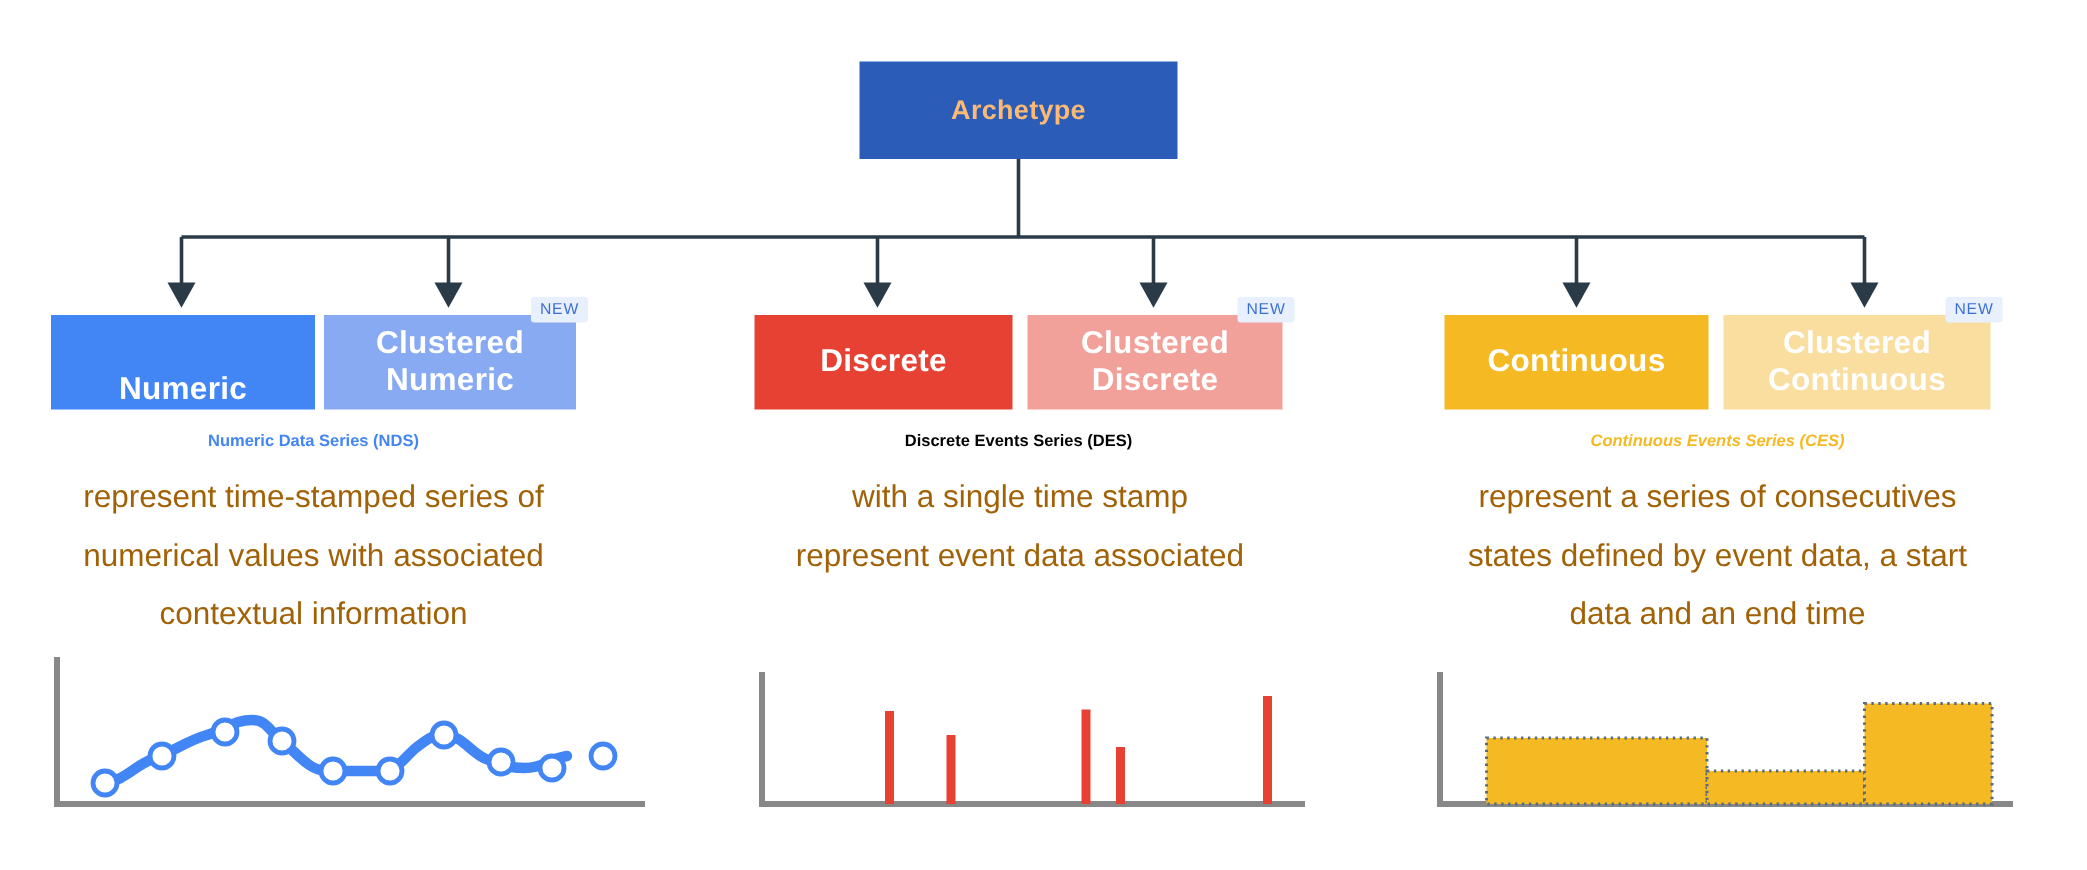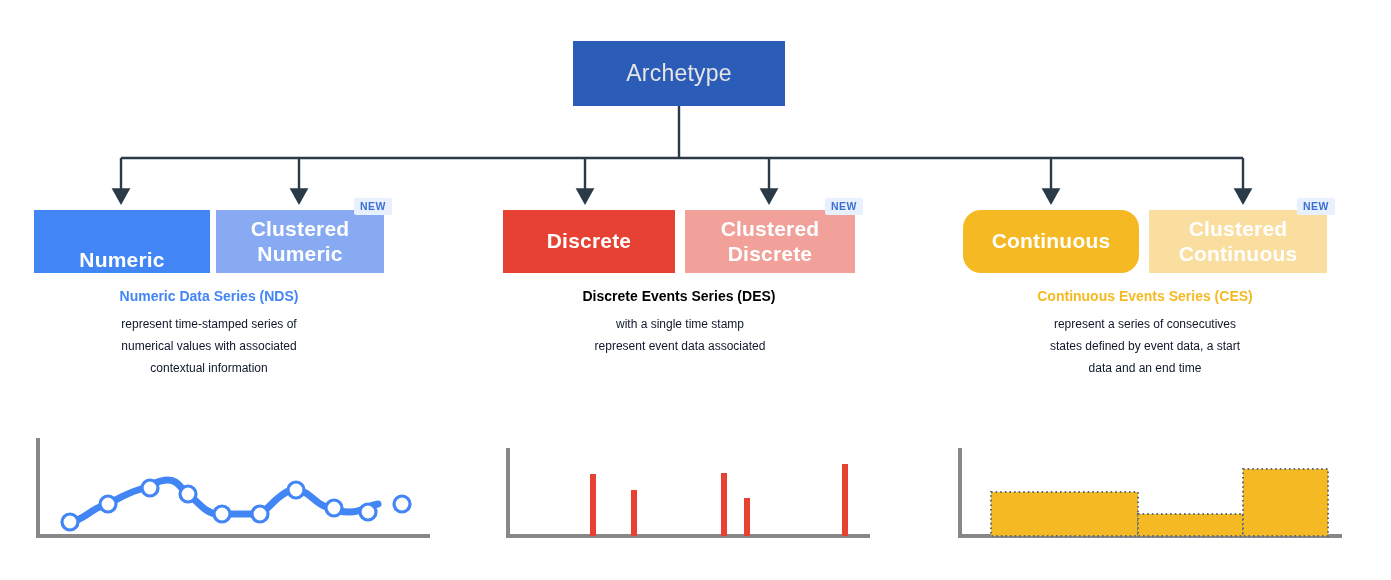--- a/index.html
+++ b/index.html
@@ -27,23 +27,23 @@
     left: 573px;
     top: 41px;
     width: 212px;
     height: 65px;
     background: #2B5CB8;
     display: flex;
     align-items: center;
     justify-content: center;
   }
   .root-box .label {
-    color: #e5e5e5;
-    font-size: 23px;
-    font-weight: normal;
+    color: #fdba74;
+    font-size: 18px;
+    font-weight: bold;
     letter-spacing: 0.2px;
   }
 
   
   #connectors {
     position: absolute;
     left: 0;
     top: 0;
     width: 1391px;
     height: 580px;
@@ -65,39 +65,39 @@
     font-weight: bold;
     line-height: 1.18;
     letter-spacing: 0.2px;
     padding: 0 6px;
   }
   .badge-new {
     position: absolute;
     background: #E8F0FE;
     color: #3B6FD4;
     font-size: 10.5px;
-    font-weight: bold;
+    font-weight: normal;
     letter-spacing: 0.5px;
     padding: 3px 6px 3px 6px;
     border-radius: 2px;
     line-height: 1;
   }
 
   
   .group-caption {
     position: absolute;
     text-align: center;
-    font-size: 14px;
+    font-size: 11px;
     font-weight: bold;
   }
   .group-desc {
     position: absolute;
     text-align: center;
-    font-size: 12px;
-    color: #0f172a;
+    font-size: 21px;
+    color: #a16207;
     line-height: 1.85;
   }
 
   
   .mini-chart {
     position: absolute;
   }
 </style>
 </head>
 <body>
@@ -190,30 +190,30 @@
     <line x1="10" y1="104" x2="370" y2="104" stroke="#888888" stroke-width="4" stroke-linecap="square"></line>
     <g fill="#E74134">
       <rect x="92" y="42" width="6" height="62"></rect>
       <rect x="133" y="58" width="6" height="46"></rect>
       <rect x="223" y="41" width="6" height="63"></rect>
       <rect x="246" y="66" width="6" height="38"></rect>
       <rect x="344" y="32" width="6" height="72"></rect>
     </g>
   </svg>
 
-  <div class="type-box" style="left:963px; top:210px; width:176px; height:63px; background:#F5BA23;border-radius:18px;">
+  <div class="type-box" style="left:963px; top:210px; width:176px; height:63px; background:#F5BA23;">
     <span class="box-label">Continuous</span>
   </div>
 
   <div class="type-box" style="left:1149px; top:210px; width:178px; height:63px; background:#F9DE9F;">
     <span class="box-label">Clustered Continuous</span>
     <span class="badge-new" style="left:148px; top:-12px;">NEW</span>
   </div>
 
-  <div class="group-caption" style="left:963px; top:288px; width:364px; color:#F5BA23;">Continuous Events Series (CES)</div>
+  <div class="group-caption" style="left:963px; top:288px; width:364px; color:#F5BA23;font-style:italic;">Continuous Events Series (CES)</div>
 
   <div class="group-desc" style="left:955px; top:313px; width:380px;">
     <div>represent a series of consecutives</div>
     <div>states defined by event data, a start</div>
     <div>data and an end time</div>
   </div>
 
   <svg class="mini-chart" style="left:950px; top:432px;" width="400" height="118" viewBox="0 0 400 118">
     <line x1="10" y1="18" x2="10" y2="104" stroke="#888888" stroke-width="4" stroke-linecap="square"></line>
     <line x1="10" y1="104" x2="390" y2="104" stroke="#888888" stroke-width="4" stroke-linecap="square"></line>

